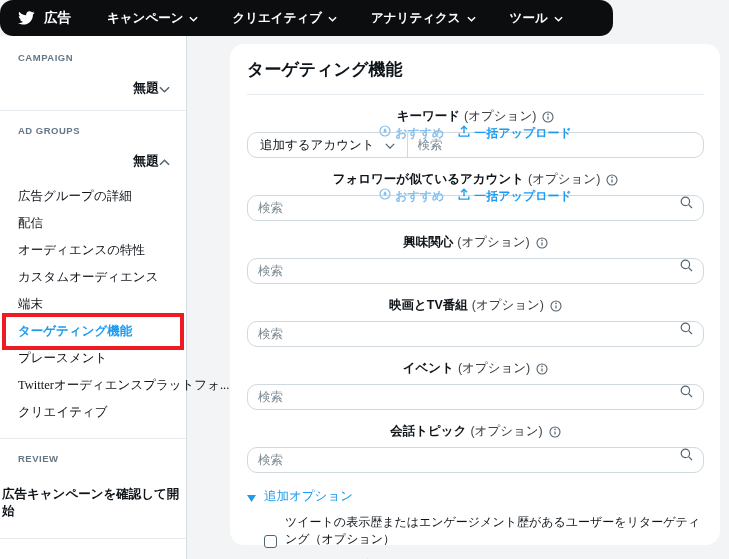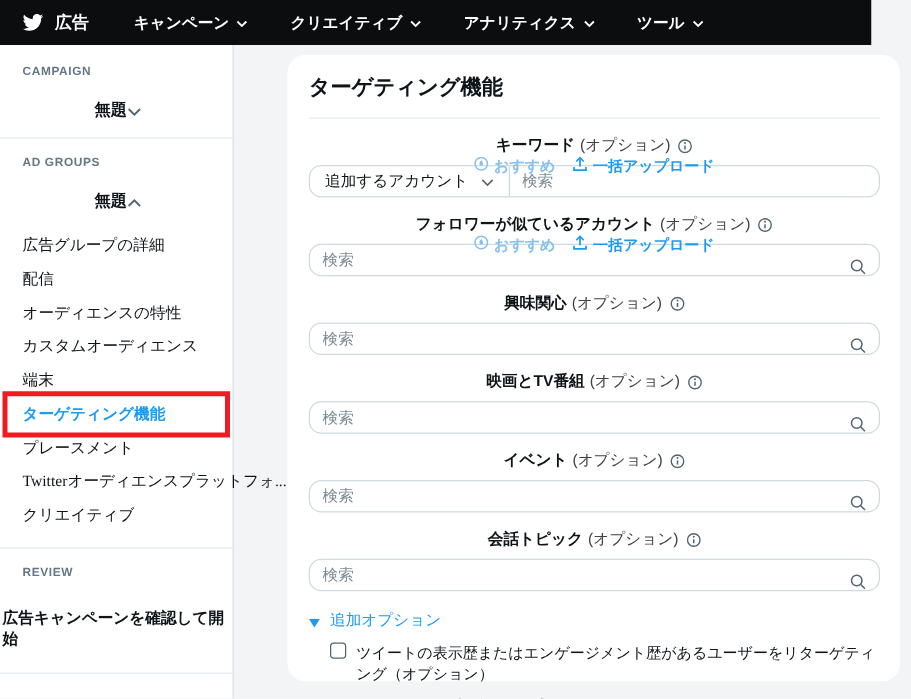--- a/index.html
+++ b/index.html
@@ -6,41 +6,41 @@
   html,body { width:729px; height:559px; }
   body {
     font-family:"Liberation Sans","DejaVu Sans",sans-serif;
     background:#f2f4f5;
     color:#0f1419;
     position:relative;
     overflow:hidden;
   }
   
   .topbar {
-    position:absolute; top:0; left:0; width:697px; height:36px;
+    position:absolute; top:0; left:0; width:613px; height:36px;
     background:#0b0d0e; display:flex; align-items:center;
-    padding-left:18px; z-index:5;
+    padding-left:18px; z-index:5;border-radius:13px;
   }
   .brand { display:flex; align-items:center; gap:9px; margin-right:36px; }
   .brand-label { color:#fff; font-weight:bold; font-size:13.5px; }
   .topmenu { display:flex; align-items:center; gap:34px; }
   .topmenu-item { display:flex; align-items:center; gap:6px; color:#fff; font-size:12.5px; font-weight:bold; cursor:pointer; }
   .chev { display:inline-block; }
   
   .sidebar {
     position:absolute; top:36px; left:0; width:187px; bottom:0;
     background:#fff; border-right:1px solid #d8dfe3;
     padding-top:16px; font-size:12.5px;
   }
   .side-header {
     color:#657786; font-size:9.5px; font-weight:bold; letter-spacing:.5px;
     padding:0 18px; margin-bottom:14px;
   }
   .side-acc {
-    display:flex; align-items:center; justify-content:center;
+    display:flex; align-items:center; justify-content:flex-end;
     padding:2px 16px 2px 18px; height:22px; font-weight:bold; font-size:13px;
     cursor:pointer; margin-bottom:11px;
   }
   .side-div { border-top:1px solid #e6ecf0; margin-bottom:14px; }
   .nav-item {
     position:relative; padding:7px 18px; font-size:12.5px; color:#0f1419;
     cursor:pointer; line-height:13px; white-space:nowrap;font-family:Liberation Serif, serif;
   }
   .nav-item.active { color:#1d9bf0; font-weight:bold; }
   .red-frame {
@@ -59,38 +59,38 @@
   .label-row { display:flex; align-items:center; justify-content:space-between; height:17px; margin-bottom:7px;flex-direction:column; }
   .label-left { display:flex; align-items:center; gap:4px; }
   .sec-label { font-size:12.5px; font-weight:bold; color:#0f1419; }
   .sec-suffix { font-size:12.5px; color:#404040; }
   .info-ic { display:inline-flex; margin-left:2px; }
   .link-group { display:flex; align-items:center; gap:14px; }
   .link { display:flex; align-items:flex-start; gap:4px; font-size:12px; font-weight:bold; cursor:pointer; }
   .link.recommend { color:#85c0ee; }
   .link.upload { color:#1d9bf0; }
   .search-box {
-    display:flex; align-items:flex-end; height:26px;
+    display:flex; align-items:flex-start; height:26px;
     border:1px solid #cfd9de; border-radius:10px; background:#fff; overflow:hidden;
   }
   .combo-select {
     display:flex; align-items:center; gap:10px; padding:0 12px; height:100%;
     border-right:1px solid #cfd9de; font-size:12.5px; color:#0f1419;
     cursor:pointer; flex:0 0 auto; white-space:nowrap;
   }
   .search-input {
     flex:1; border:none; outline:none; height:100%; padding:0 10px;
     font-size:12.5px; font-family:inherit; color:#0f1419; background:transparent;
   }
   .search-input::placeholder { color:#7b8a93; opacity:1; }
   .mag { flex:0 0 auto; margin-right:10px; display:flex; }
   
   .add-opts { margin-top:15px; }
   .opts-toggle { display:flex; align-items:flex-end; gap:8px; color:#1d9bf0; font-size:12.5px; cursor:pointer; }
-  .cb-row { display:flex; align-items:flex-start; gap:8px; margin-top:9px; padding-left:17px; }
+  .cb-row { display:flex; align-items:flex-end; gap:8px; margin-top:9px; padding-left:17px; }
   .checkbox {
     width:13px; height:13px; border:1.5px solid #536471; border-radius:3px;
     background:#fff; cursor:pointer; flex:0 0 auto;
   }
   .cb-label { font-size:12px; color:#0f1419; display:flex; align-items:center; gap:5px; }
 </style>
 </head>
 <body>
 
 <div class="topbar">

